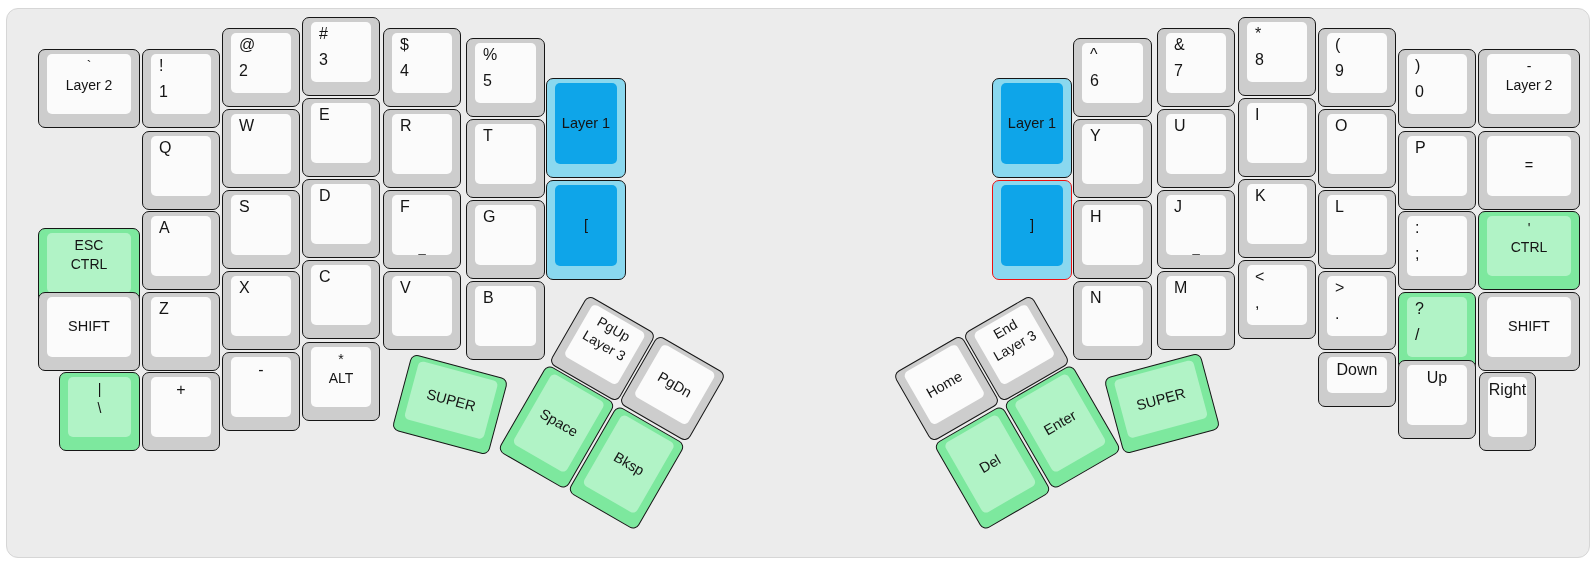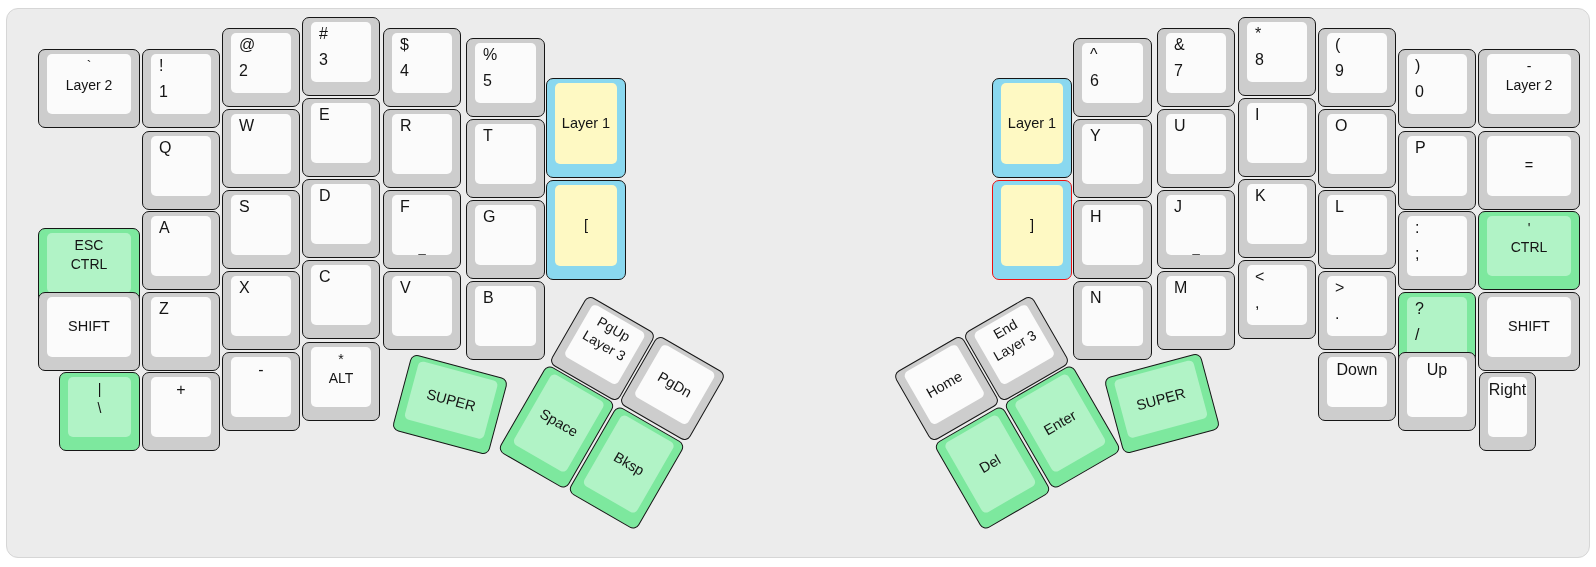--- a/index.html
+++ b/index.html
@@ -5,21 +5,21 @@
   html,body{margin:0;padding:0;background:#ffffff;}
   body{width:1596px;height:567px;font-family:"Liberation Sans",sans-serif;overflow:hidden;}
   #board{position:relative;width:1596px;height:567px;}
   #panel{position:absolute;left:6px;top:8px;width:1582px;height:548px;background:#ececec;
          border:1px solid #d6d6d6;border-radius:12px;}
   .key{position:absolute;box-sizing:border-box;border:1.6px solid #161616;border-radius:7px;}
   .cap{position:absolute;left:8px;right:8px;top:4px;bottom:13px;border-radius:5px;
        display:flex;flex-direction:column;color:#141414;}
   .c-gray{background:#cdcdcd}.c-gray .cap{background:#fbfbfb}
   .c-green{background:#7de89e}.c-green .cap{background:#b1f3c6}
-  .c-blue{background:#8ad8ef}.c-blue .cap{background:#fef9c3}
+  .c-blue{background:#8ad8ef}.c-blue .cap{background:#0ea5e9}
   .b-red{border-color:#ee1111}
   .a-tl{align-items:flex-start;justify-content:flex-start;padding:4px 0 0 8px;gap:10px}
   .a-tl .lg{font-size:16px;line-height:1}
   .a-tc{align-items:center;justify-content:flex-start;padding-top:5px}
   .a-tc .lg{font-size:16px;line-height:1}
   .a-c2{align-items:center;justify-content:flex-start;padding-top:5px;gap:5px}
   .a-c2 .lg{font-size:14px;line-height:1;white-space:nowrap}
   .a-cm{align-items:center;justify-content:center;gap:4px}
   .a-cm .lg{font-size:14.5px;line-height:1;white-space:nowrap}
   .homing{position:absolute;left:50%;bottom:1px;transform:translateX(-50%);
@@ -301,21 +301,21 @@
       <div class="cap a-tl">
         <span class="lg">L</span>
       </div>
     </div>
     <div class="key c-gray" style="left: 1318px; top: 271px; width: 78px; height: 79px;">
       <div class="cap a-tl">
         <span class="lg">&gt;</span>
         <span class="lg">.</span>
       </div>
     </div>
-    <div class="key c-gray" style="left: 1318px; top: 352px; width: 78px; height: 69px;">
+    <div class="key c-gray" style="left: 1318px; top: 352px; width: 78px; height: 55px;">
       <div class="cap a-tc">
         <span class="lg">Down</span>
       </div>
     </div>
     <div class="key c-gray" style="left: 1398px; top: 49px; width: 78px; height: 79px;">
       <div class="cap a-tl">
         <span class="lg">)</span>
         <span class="lg">0</span>
       </div>
     </div>
@@ -329,21 +329,21 @@
         <span class="lg">:</span>
         <span class="lg">;</span>
       </div>
     </div>
     <div class="key c-green" style="left: 1398px; top: 291.5px; width: 78px; height: 79px;">
       <div class="cap a-tl">
         <span class="lg">?</span>
         <span class="lg">/</span>
       </div>
     </div>
-    <div class="key c-gray" style="left: 1398px; top: 352px; width: 78px; height: 79px;">
+    <div class="key c-gray" style="left: 1398px; top: 360px; width: 78px; height: 79px;">
       <div class="cap a-tc">
         <span class="lg">Up</span>
       </div>
     </div>
     <div class="key c-gray" style="left: 1478px; top: 49px; width: 102px; height: 79px;">
       <div class="cap a-c2">
         <span class="lg">-</span>
         <span class="lg">Layer 2</span>
       </div>
     </div>

